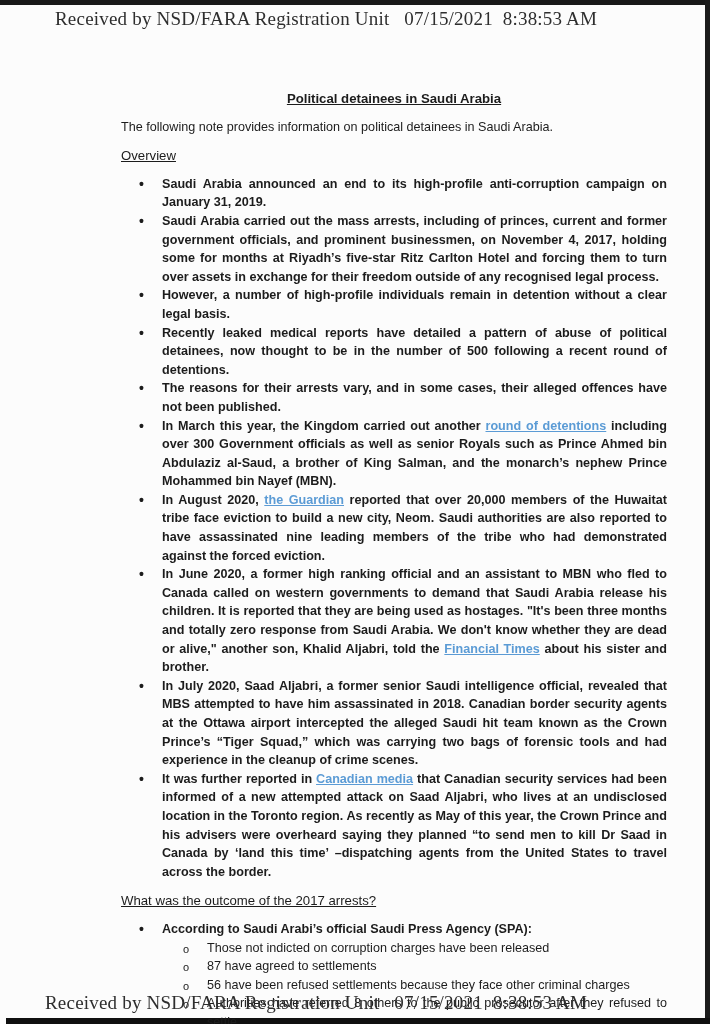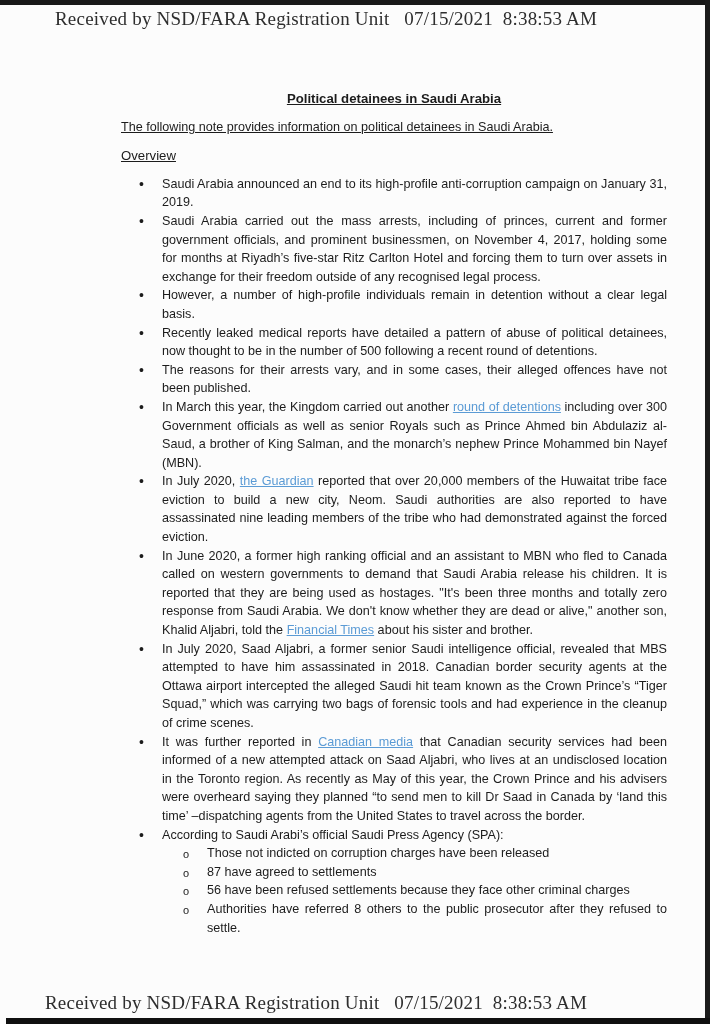--- a/index.html
+++ b/index.html
@@ -48,35 +48,34 @@
   }
   .doc-title {
     text-align: center;
     font-weight: bold;
     text-decoration: underline;
     font-size: 13.2px;
     margin-bottom: 9px;
   }
   .doc-intro {
     margin-bottom: 9px;
-    text-decoration: underline;
   }
   .section-heading {
     font-weight: normal;
     text-decoration: underline;
     font-size: 13.2px;
     margin-top: 11px;
     margin-bottom: 9px;
   }
   .bullets { margin: 0; }
   .bullet {
     position: relative;
     text-align: justify;
   }
-  .bullet.l1 { padding-left: 41px; }
+  .bullet.l1 { padding-left: 41px; font-weight: bold; }
   .bullet.l1::before {
     content: "\2022";
     position: absolute;
     left: 18px;
     font-size: 14px;
   }
   .bullet.l2 { padding-left: 86px; }
   .bullet.l2::before {
     content: "o";
     position: absolute;
@@ -104,25 +103,26 @@
   <div class="doc-intro">The following note provides information on political detainees in Saudi Arabia.</div>
   <div id="doc-sections">
       <div class="section-heading">Overview</div>
       <div class="bullets">
         <div class="bullet l1"><span>Saudi Arabia announced an end to its high-profile anti-corruption campaign on January 31, 2019.</span></div>
         <div class="bullet l1"><span>Saudi Arabia carried out the mass arrests, including of princes, current and former government officials, and prominent businessmen, on November 4, 2017, holding some for months at Riyadh’s five-star Ritz Carlton Hotel and forcing them to turn over assets in exchange for their freedom outside of any recognised legal process.</span></div>
         <div class="bullet l1"><span>However, a number of high-profile individuals remain in detention without a clear legal basis.</span></div>
         <div class="bullet l1"><span>Recently leaked medical reports have detailed a pattern of abuse of political detainees, now thought to be in the number of 500 following a recent round of detentions.</span></div>
         <div class="bullet l1"><span>The reasons for their arrests vary, and in some cases, their alleged offences have not been published.</span></div>
         <div class="bullet l1"><span>In March this year, the Kingdom carried out another </span><a class="doc-link" href="#">round of detentions</a><span> including over 300 Government officials as well as senior Royals such as Prince Ahmed bin Abdulaziz al-Saud, a brother of King Salman, and the monarch’s nephew Prince Mohammed bin Nayef (MBN).</span></div>
-        <div class="bullet l1"><span>In July 2020, </span><a class="doc-link" href="#">the Guardian</a><span> reported that over 20,000 members of the Huwaitat tribe face eviction to build a new city, Neom. Saudi authorities are also reported to have assassinated nine leading members of the tribe who had demonstrated against the forced eviction.</span></div>
+        <div class="bullet l1"><span>In August 2020, </span><a class="doc-link" href="#">the Guardian</a><span> reported that over 20,000 members of the Huwaitat tribe face eviction to build a new city, Neom. Saudi authorities are also reported to have assassinated nine leading members of the tribe who had demonstrated against the forced eviction.</span></div>
         <div class="bullet l1"><span>In June 2020, a former high ranking official and an assistant to MBN who fled to Canada called on western governments to demand that Saudi Arabia release his children. It is reported that they are being used as hostages. "It's been three months and totally zero response from Saudi Arabia. We don't know whether they are dead or alive," another son, Khalid Aljabri, told the </span><a class="doc-link" href="#">Financial Times</a><span> about his sister and brother.</span></div>
         <div class="bullet l1"><span>In July 2020, Saad Aljabri, a former senior Saudi intelligence official, revealed that MBS attempted to have him assassinated in 2018. Canadian border security agents at the Ottawa airport intercepted the alleged Saudi hit team known as the Crown Prince’s “Tiger Squad,” which was carrying two bags of forensic tools and had experience in the cleanup of crime scenes.</span></div>
         <div class="bullet l1"><span>It was further reported in </span><a class="doc-link" href="#">Canadian media</a><span> that Canadian security services had been informed of a new attempted attack on Saad Aljabri, who lives at an undisclosed location in the Toronto region. As recently as May of this year, the Crown Prince and his advisers were overheard saying they planned “to send men to kill Dr Saad in Canada by ‘land this time’ –dispatching agents from the United States to travel across the border.</span></div>
       </div>
+      <div class="section-heading">What was the outcome of the 2017 arrests?</div>
       <div class="bullets">
         <div class="bullet l1"><span>According to Saudi Arabi’s official Saudi Press Agency (SPA):</span></div>
         <div class="bullet l2">Those not indicted on corruption charges have been released</div>
         <div class="bullet l2">87 have agreed to settlements</div>
         <div class="bullet l2">56 have been refused settlements because they face other criminal charges</div>
         <div class="bullet l2">Authorities have referred 8 others to the public prosecutor after they refused to settle.</div>
       </div>
     </div>
 </div>
 

